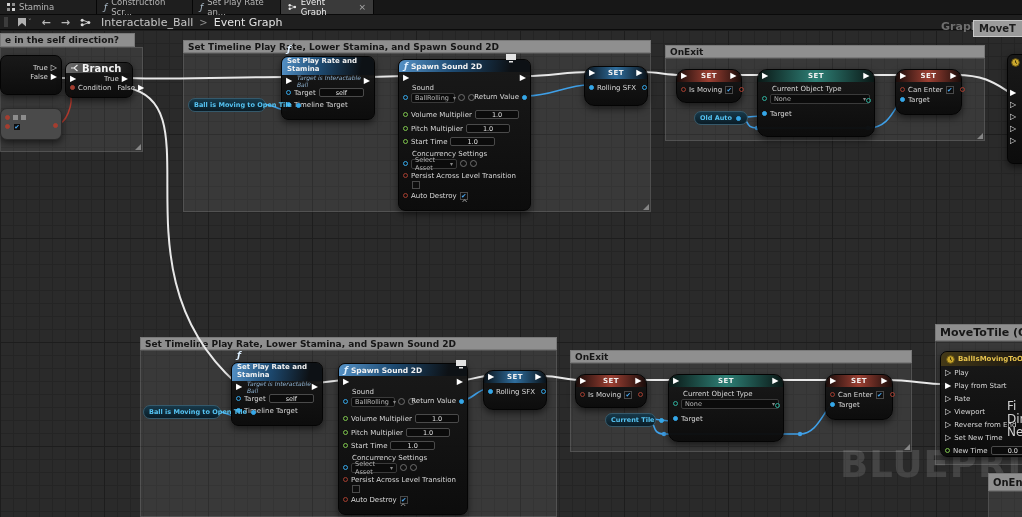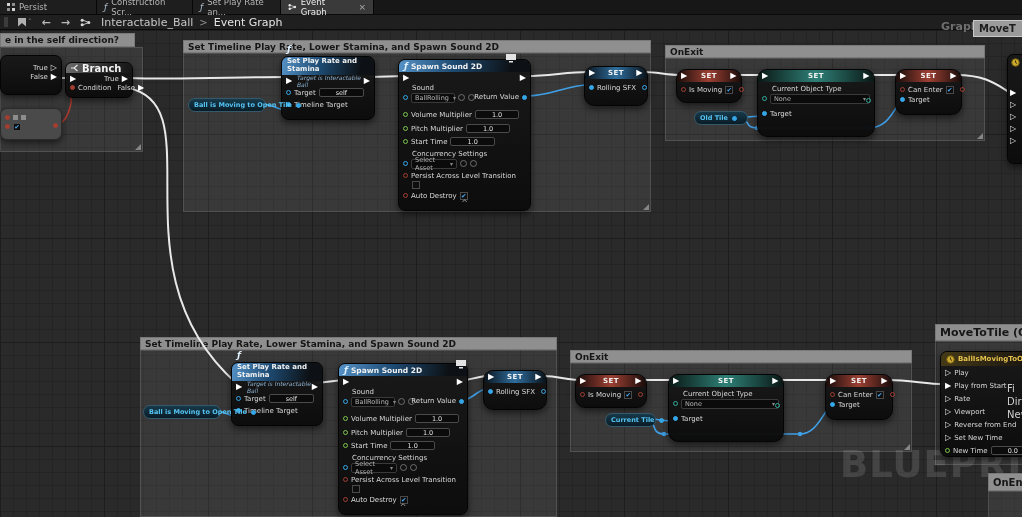--- a/index.html
+++ b/index.html
@@ -61,34 +61,34 @@
   .dd{background:#0b0b0b;border:1px solid #3a3a3a;color:#b5b5b5;font-size:6.5px;padding:0 3px;border-radius:2px;display:flex;align-items:center;gap:4px;height:10px;}
   .ddc{color:#8a8a8a;font-size:6px;line-height:6px;}
   .cbtn{width:7px;height:7px;border:1px solid #6e6e6e;border-radius:50%;flex:none;}
   .cb{width:8px;height:8px;background:#0e0e0e;border:1px solid #4a4a4a;display:flex;align-items:center;justify-content:center;flex:none;}
   .ck{font-style:normal;font-size:6.5px;line-height:6px;color:#4aa7f0;}
   .sqi{width:5px;height:5px;background:#8d8d8d;flex:none;}
   .pill{position:absolute;height:13px;border-radius:7px;background:linear-gradient(180deg,#17394a,#0a1c26);border:1px solid #35596b;display:flex;align-items:center;gap:4px;padding:6px 5px;font-size:6.5px;font-weight:bold;color:#55c3f2;z-index:4;white-space:nowrap;}
   .collapse{display:flex;justify-content:center;color:#9a9a9a;font-size:8px;line-height:8px;height:9px;}
   .wm{position:absolute;font-size:37px;font-weight:bold;color:rgba(255,255,255,0.13);letter-spacing:1px;z-index:1;}
   #wires{position:absolute;left:0;top:0;width:1022px;height:487px;z-index:3;pointer-events:none;}
-  .tlout{position:absolute;font-size:10px;color:#d0d0d0;white-space:nowrap;}
+  .tlout{position:absolute;font-size:12px;color:#d0d0d0;white-space:nowrap;margin-top:16px;}
   
   #zoomtxt{position:absolute;left:941px;top:20px;font-size:11px;font-weight:bold;color:#6f6f6f;z-index:9;}
   #dragbox{position:absolute;left:973px;top:20px;width:57px;height:17px;background:#9b9b9b;border:1px solid #c9c9c9;color:#1d1d1d;font-size:10px;font-weight:bold;display:flex;align-items:center;padding:0 5px;z-index:10;overflow:hidden;}
 </style>
 </head>
 <body>
 
 <div id="stage">
 
   <div id="tabbar">
     <div class="tab" style="width:97px">
       <span class="icon-grid"></span>
-      <span>Persist</span>
+      <span>Stamina</span>
     </div>
     <div class="tab" style="width:96px">
       <span class="fnico">ƒ</span>
       <span>Construction Scr...</span>
     </div>
     <div class="tab" style="width:88px">
       <span class="fnico">ƒ</span>
       <span>Set Play Rate an...</span>
     </div>
     <div class="tab active" style="width:93px">
@@ -389,21 +389,21 @@
         </span>
       </div>
       <i class="dpin sm c-teal" style="position:absolute;right:3px;top:28px"></i>
       <div class="row" style="margin-top:4px">
         <i class="dpin sm c-blue fill"></i>
         <span class="lbl">Target</span>
       </div>
     </div>
 
     <div class="pill" style="left:694px;top:81px;width:54px">
-      <span>Old Tile</span>
+      <span>Old Auto</span>
       <i class="dpin sm c-blue fill"></i>
     </div>
 
     <div class="node" style="left:895px;top:39px;width:67px;height:46px;border-radius:10px">
       <div class="nhdr hdr-set-red" style="border-radius:9px 9px 0 0">
         <span class="xp hx l">▶</span>
         <span>SET</span>
         <span class="xp hx r">▶</span>
       </div>
       <div class="row" style="margin-top:2px">

